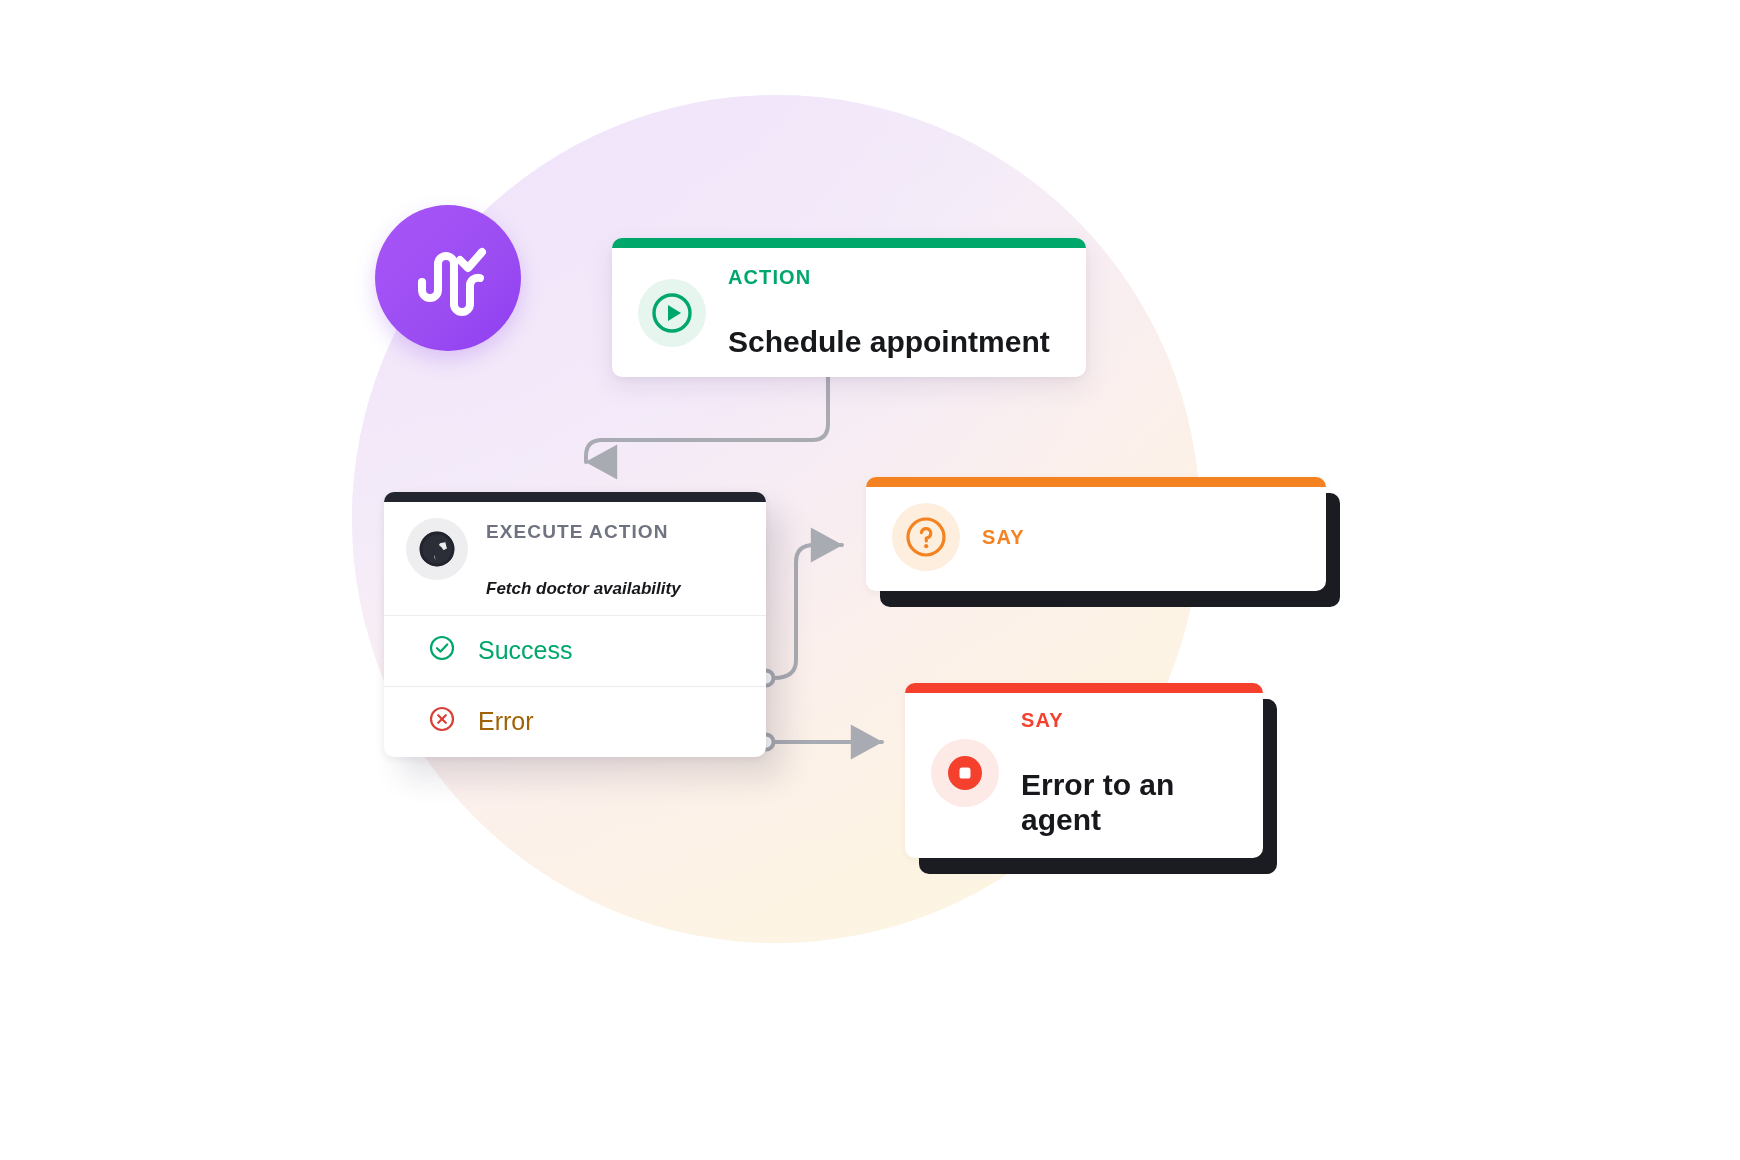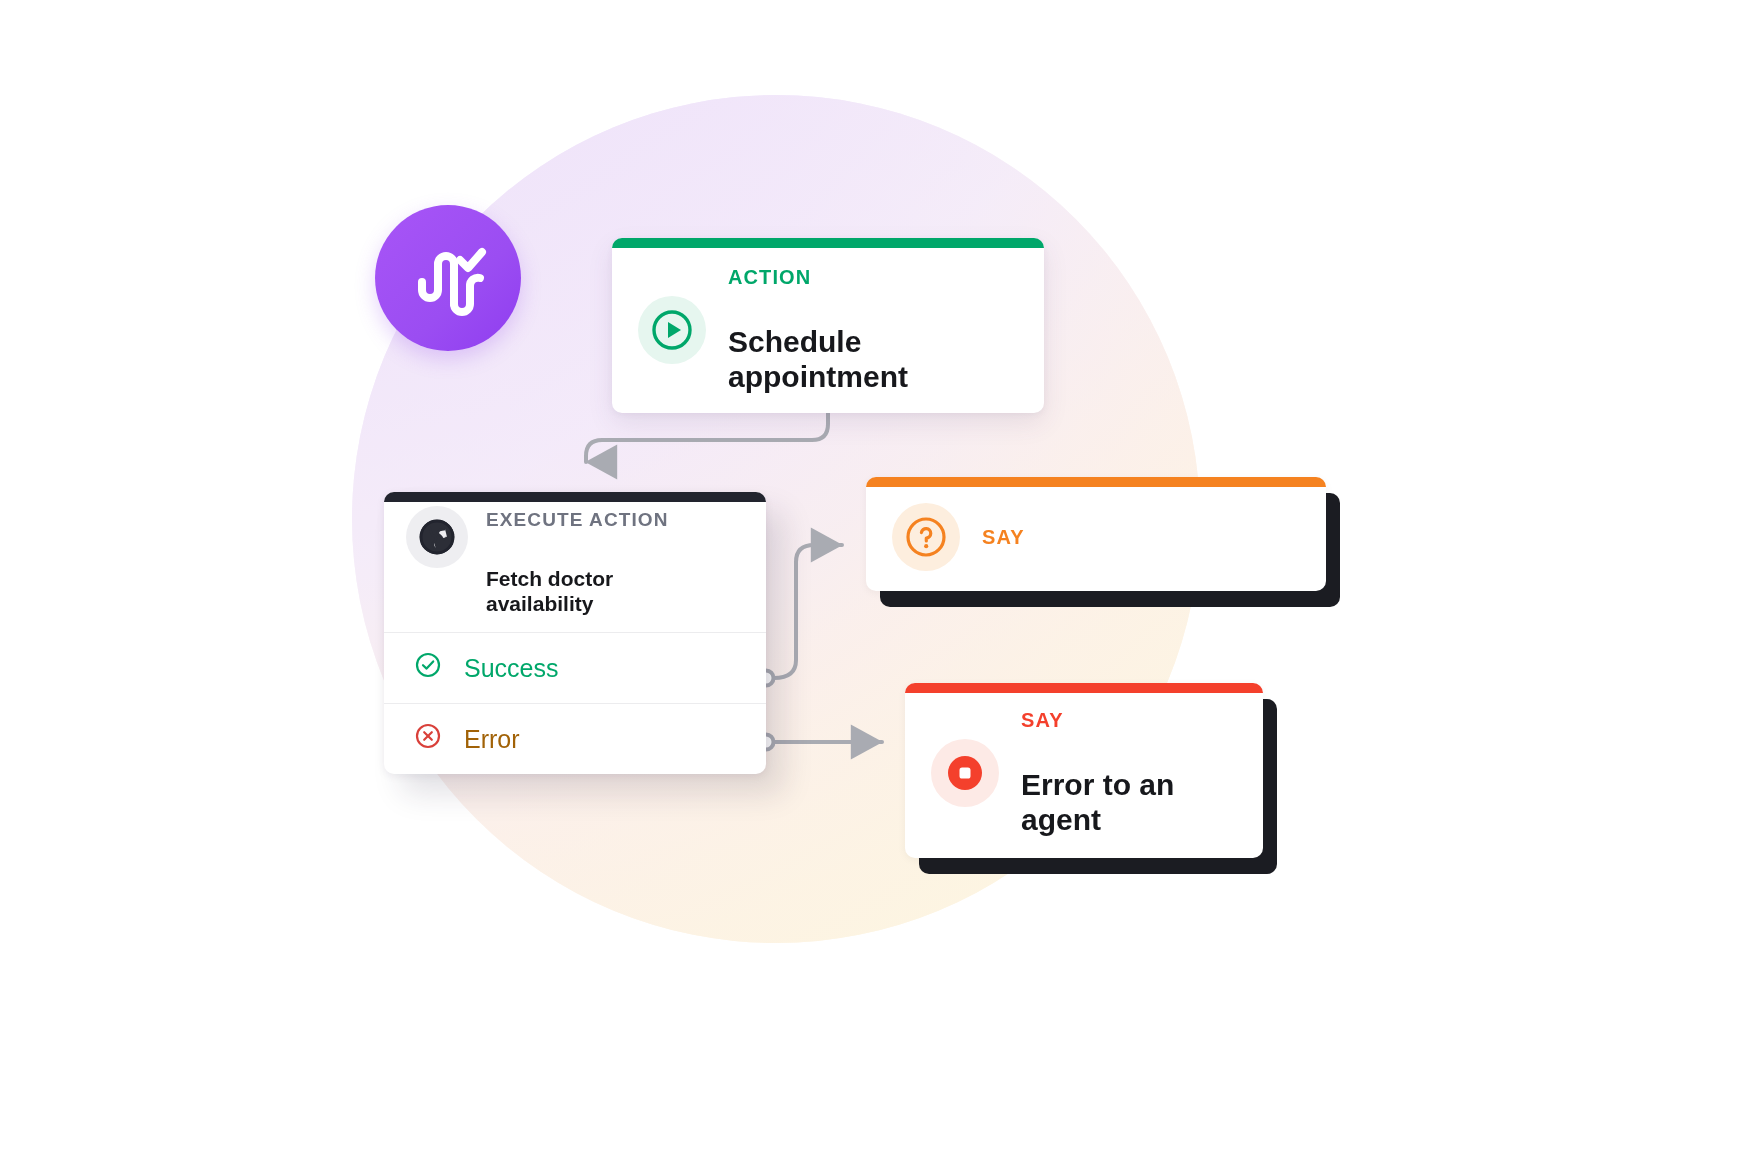--- a/index.html
+++ b/index.html
@@ -93,46 +93,46 @@
     font-weight: bold;
     color: #17181c;
     line-height: 1.18;
     margin-top: 32px;
   }
 
   
   #card-action {
     left: 612px;
     top: 238px;
-    width: 432px;
+    width: 474px;
     box-shadow: 0 10px 26px rgba(80,60,110,0.10), 0 2px 6px rgba(80,60,110,0.06);
   }
   #card-action .card-topbar { background: #00a76a; }
   #card-action .card-icon { background: #e6f6ef; }
   #card-action .card-kicker { color: #00a76a; }
 
   
   #card-execute {
     left: 384px;
     top: 492px;
     width: 382px;
     box-shadow: 18px 20px 30px rgba(40,30,60,0.13), 0 2px 8px rgba(40,30,60,0.08);
   }
   #card-execute .card-topbar { background: #22242e; }
   #card-execute .card-icon { background: #eeeef1; width: 62px; height: 62px; }
   #card-execute .card-kicker { color: #6f7380; font-size: 19px; }
-  #card-execute .card-body { padding: 4px 18px 16px 22px; gap: 18px; align-items: flex-start; }
+  #card-execute .card-body { padding: 16px 18px 16px 22px; gap: 18px; align-items: flex-start; }
   #card-execute .card-text { padding-top: 4px; }
-  #card-execute .card-title { font-size: 21px; max-width: 220px; }
+  #card-execute .card-title { font-size: 17px; max-width: 220px; font-style: italic; }
 
   .branch-row {
     display: flex;
     align-items: center;
     gap: 22px;
-    padding: 18px 22px 18px 30px;
+    padding: 18px 22px 18px 44px;
     border-top: 1px solid #ececee;
     font-size: 25px;
   }
   .branch-row .branch-label { font-weight: normal; }
   #branch-success .branch-label { color: #00a76a; }
   #branch-error .branch-label { color: #a16207; }
 
   
   #card-say-orange {
     left: 866px;

